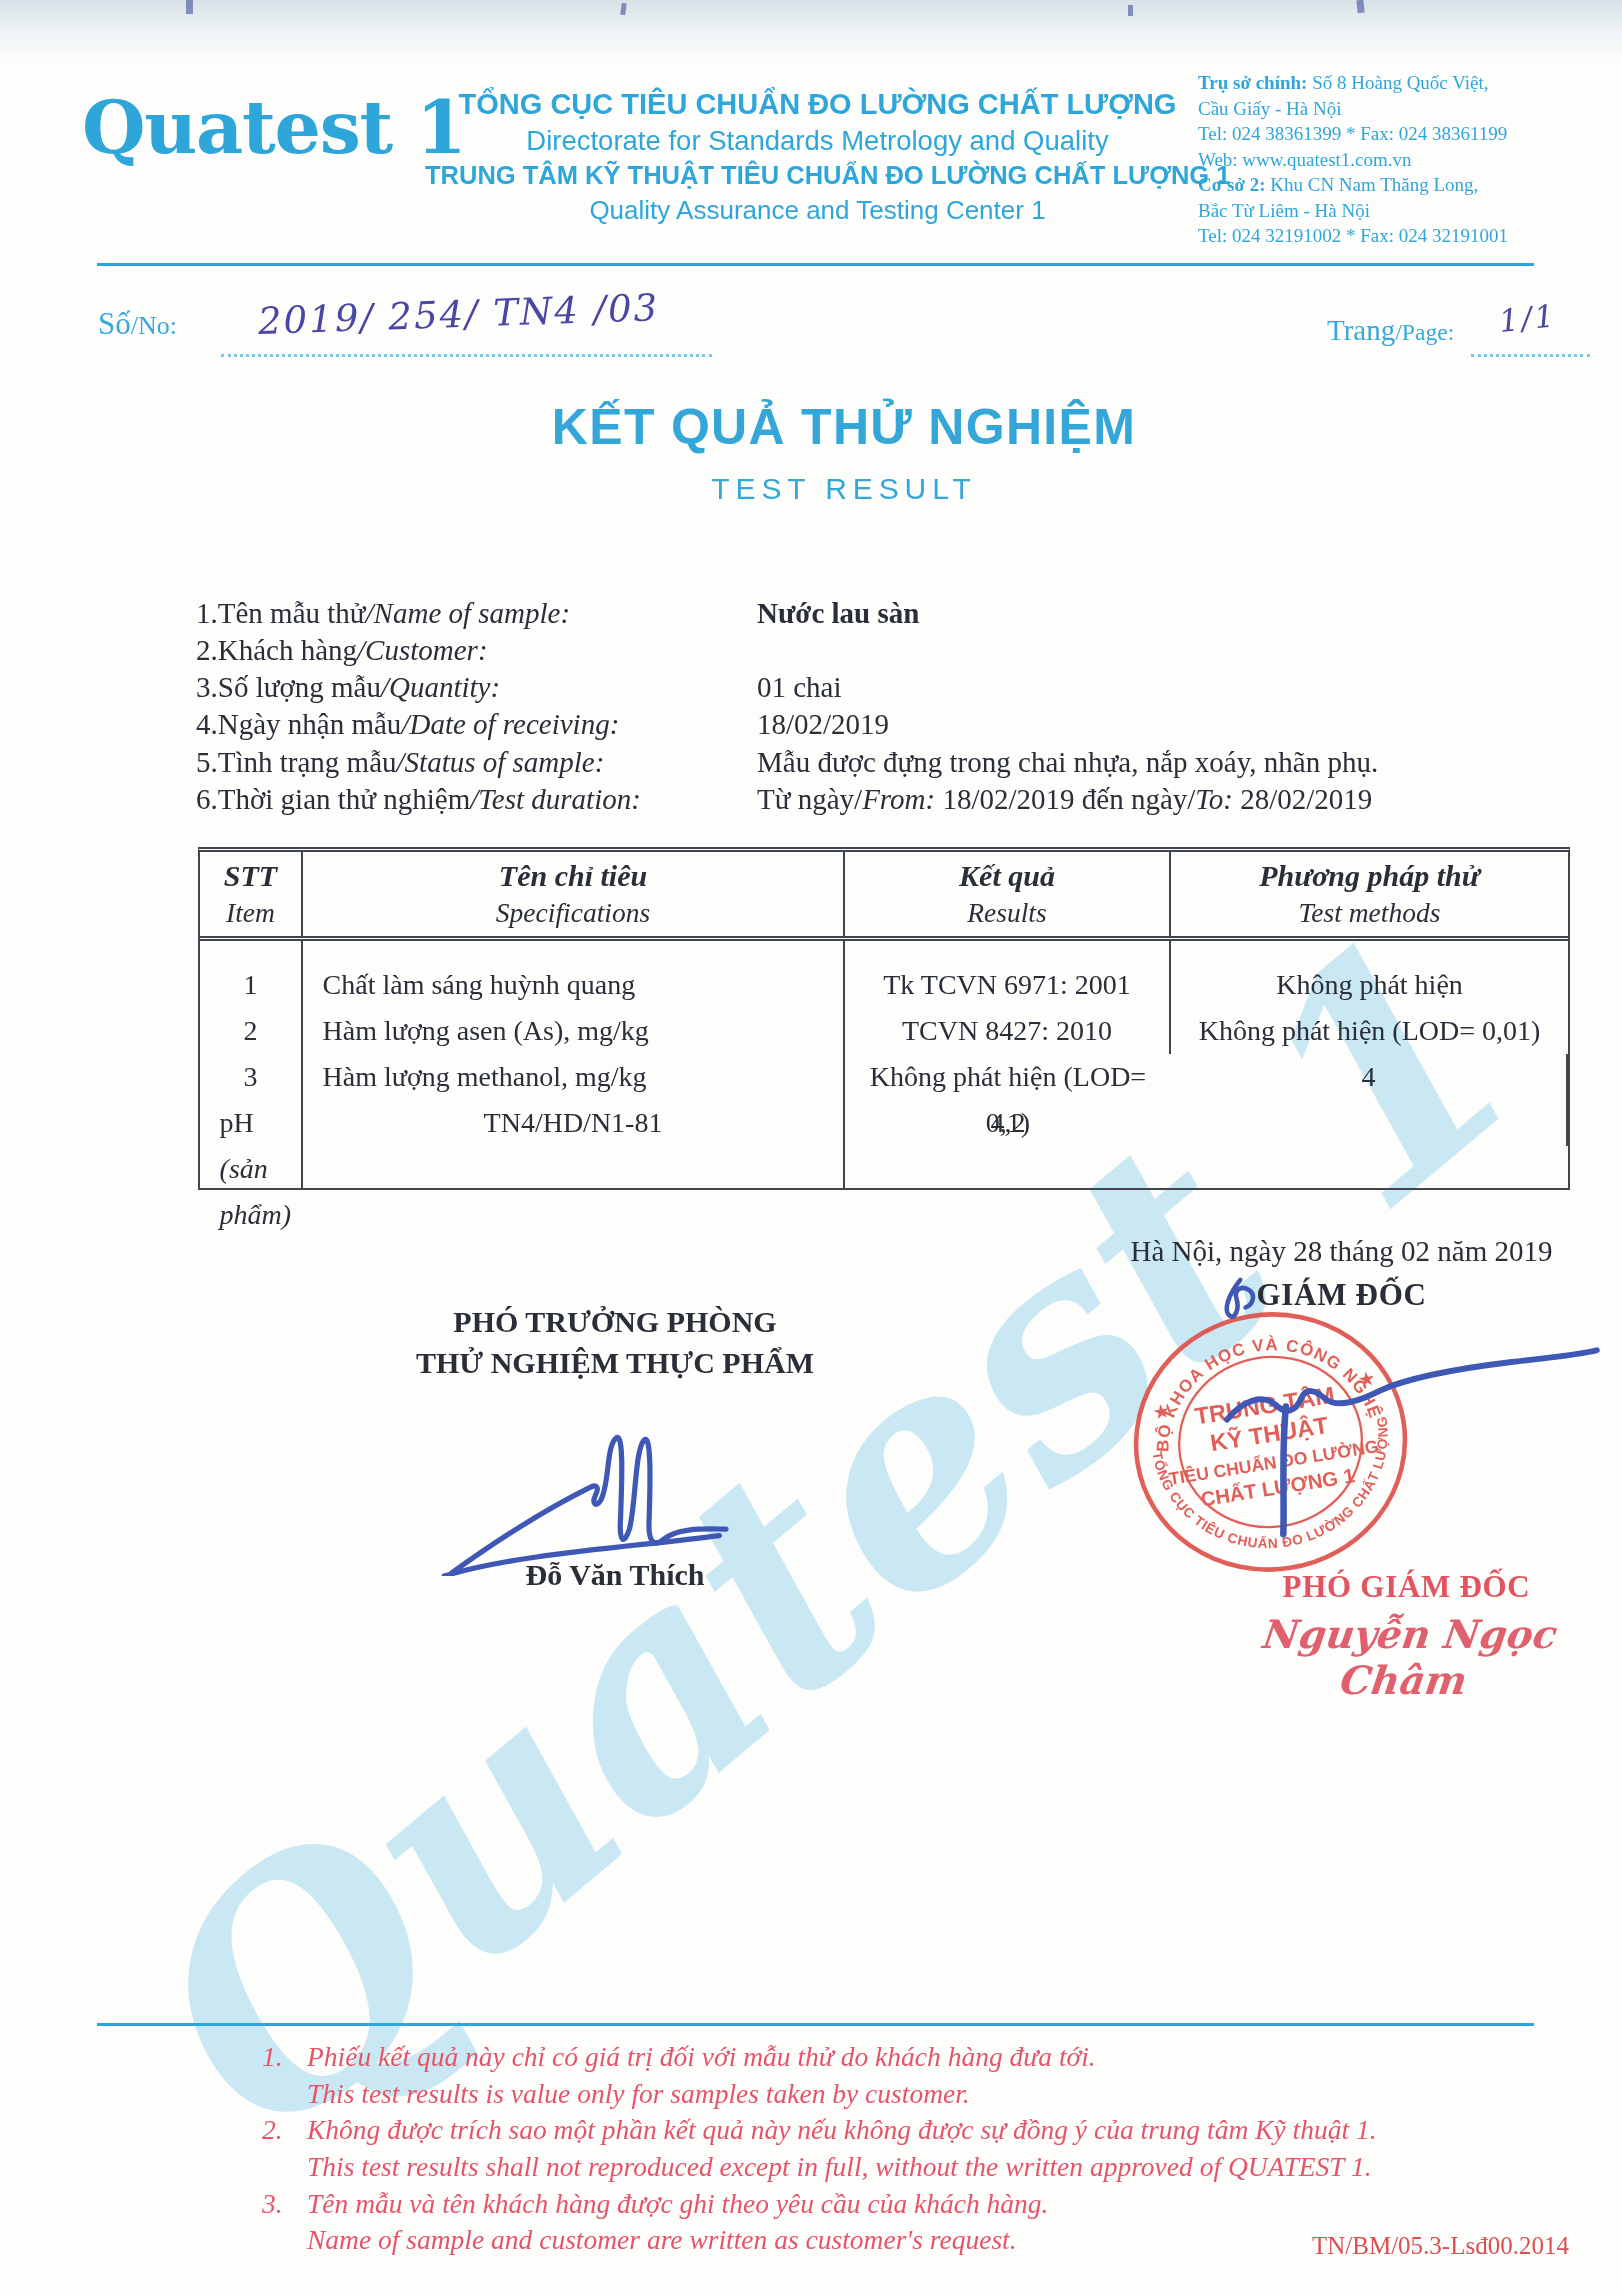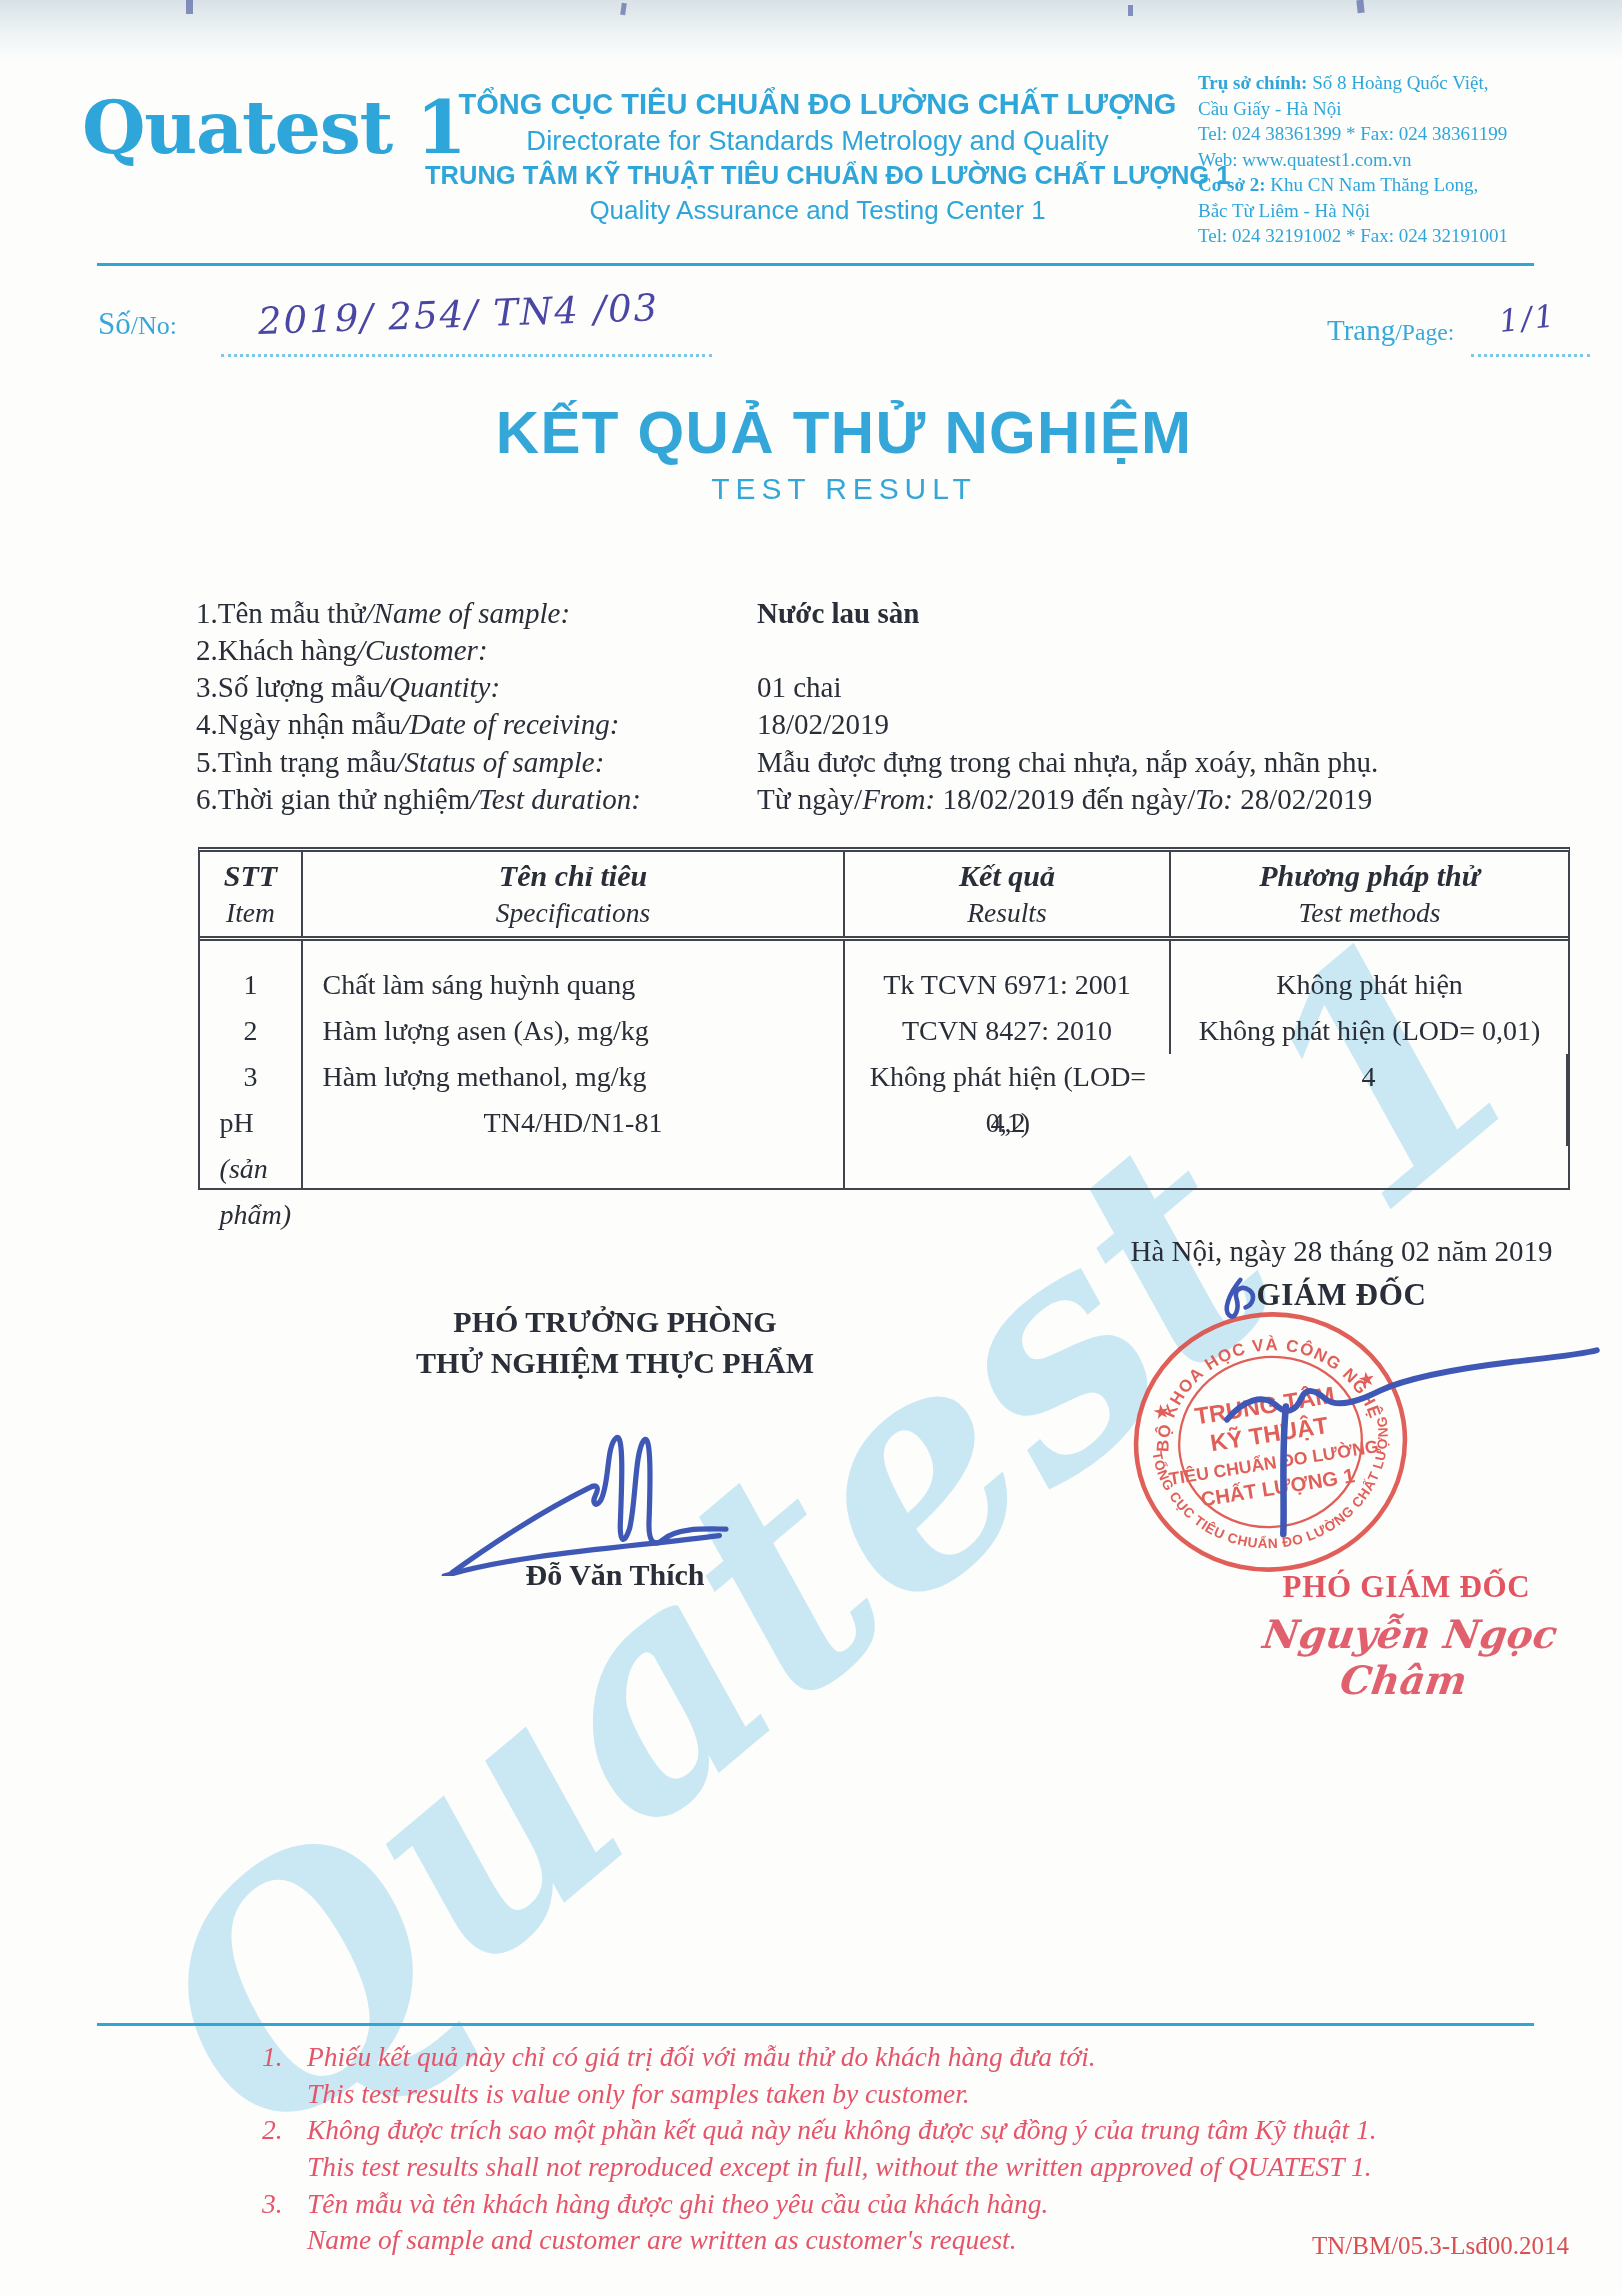--- a/index.html
+++ b/index.html
@@ -35,21 +35,21 @@
   .leader{border-bottom:3.9px dotted #7cc7e6;height:0.7px;}
   .docno-dots{left:221px;top:353px;width:491px;}
   .hand{font-family:"DejaVu Serif",serif;font-style:italic;color:#4a46a3;}
   .docno-value{left:258px;top:293px;font-size:37px;letter-spacing:2px;transform:rotate(-2deg);}
   .page-label{left:1327px;top:314px;color:#37a8da;font-size:29px;}
   .page-label .sub{font-size:23.6px;}
   .page-dots{left:1471px;top:353px;width:119px;}
   .page-value{left:1499px;top:300px;font-size:31px;letter-spacing:2.6px;transform:rotate(-6deg);}
   
   .title1{left:131px;top:398px;width:1426px;text-align:center;color:#35a6d8;
-    font-family:"Liberation Sans",sans-serif;font-weight:bold;font-size:60px;letter-spacing:1.3px;}
+    font-family:"Liberation Sans",sans-serif;font-weight:bold;font-size:50px;letter-spacing:1.3px;}
   .title2{left:131px;top:472px;width:1426px;text-align:center;color:#35a6d8;
     font-family:"Liberation Sans",sans-serif;font-size:30px;letter-spacing:5.9px;}
   
   .iLabel{left:196px;font-size:29px;}
   .iLabel .en{font-style:italic;}
   .iValue{left:713px;font-size:29px;margin-left:44px;}
   .iValue .en{font-style:italic;}
   .t1{top:597px;}.t2{top:634px;}.t3{top:671px;}.t4{top:708px;}.t5{top:746px;}.t6{top:783px;}
   .bold{font-weight:bold;}
   

